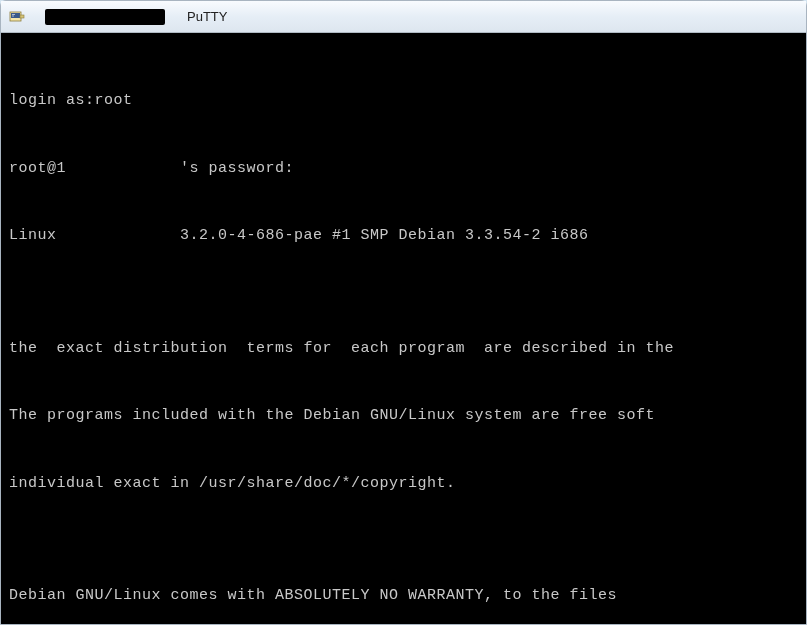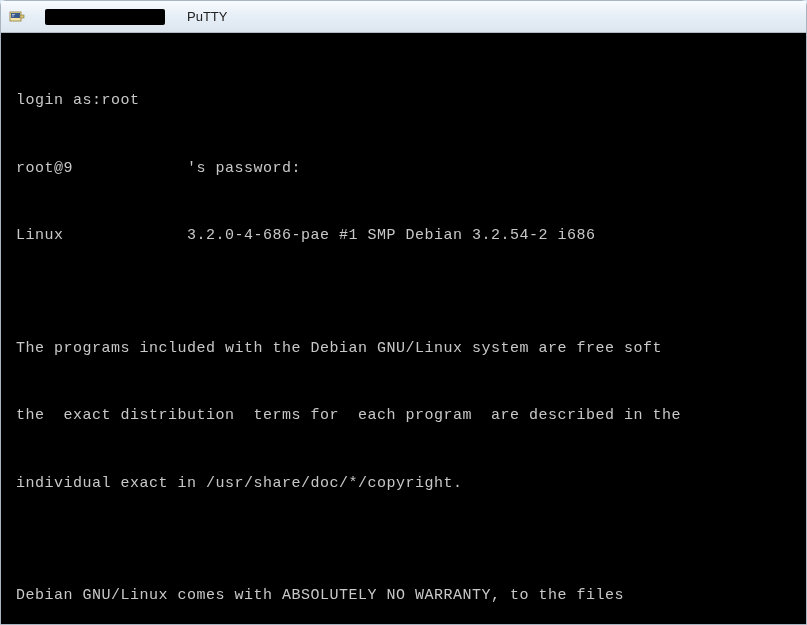--- a/index.html
+++ b/index.html
@@ -55,21 +55,21 @@
       font-weight: normal;
       margin-left: 2px;
     }
     .terminal {
       flex: 1;
       background: #000;
       color: #c8c8c8;
       font-family: "Courier New", monospace;
       font-size: 15px;
       line-height: 1.5;
-      padding: 10px 13px;
+      padding: 10px 6px;
       white-space: pre;
       overflow: hidden;
       border: 2px solid #000;
       letter-spacing: 0.5px;
     }
     .terminal .line {
       display: block;
     }
   </style>
 </head>
@@ -84,25 +84,25 @@
         <rect x="11" y="6" width="4" height="3" fill="#d4c478" stroke="#8a7a3a" stroke-width="0.6"></rect>
         <line x1="3" y1="5.5" x2="6" y2="5.5" stroke="#fff" stroke-width="0.6"></line>
         <line x1="3" y1="7" x2="5" y2="7" stroke="#fff" stroke-width="0.6"></line>
       </svg>
     </span>
     <span class="redacted"></span>
     <span class="title-text">PuTTY</span>
   </div>
   <div class="terminal">
     <span class="line">login as:root</span>
-    <span class="line">root@9            's password:</span>
-    <span class="line">Linux             3.2.0-4-686-pae #1 SMP Debian 3.2.54-2 i686</span>
+    <span class="line">root@1            's password:</span>
+    <span class="line">Linux             3.2.0-4-686-pae #1 SMP Debian 3.3.54-2 i686</span>
     <span class="line"></span>
+    <span class="line">the  exact distribution  terms for  each program  are described in the</span>
     <span class="line">The programs included with the Debian GNU/Linux system are free soft</span>
-    <span class="line">the  exact distribution  terms for  each program  are described in the</span>
     <span class="line">individual exact in /usr/share/doc/*/copyright.</span>
     <span class="line"></span>
     <span class="line">Debian GNU/Linux comes with ABSOLUTELY NO WARRANTY, to the files</span>
     
     
     
     
     
     
     

